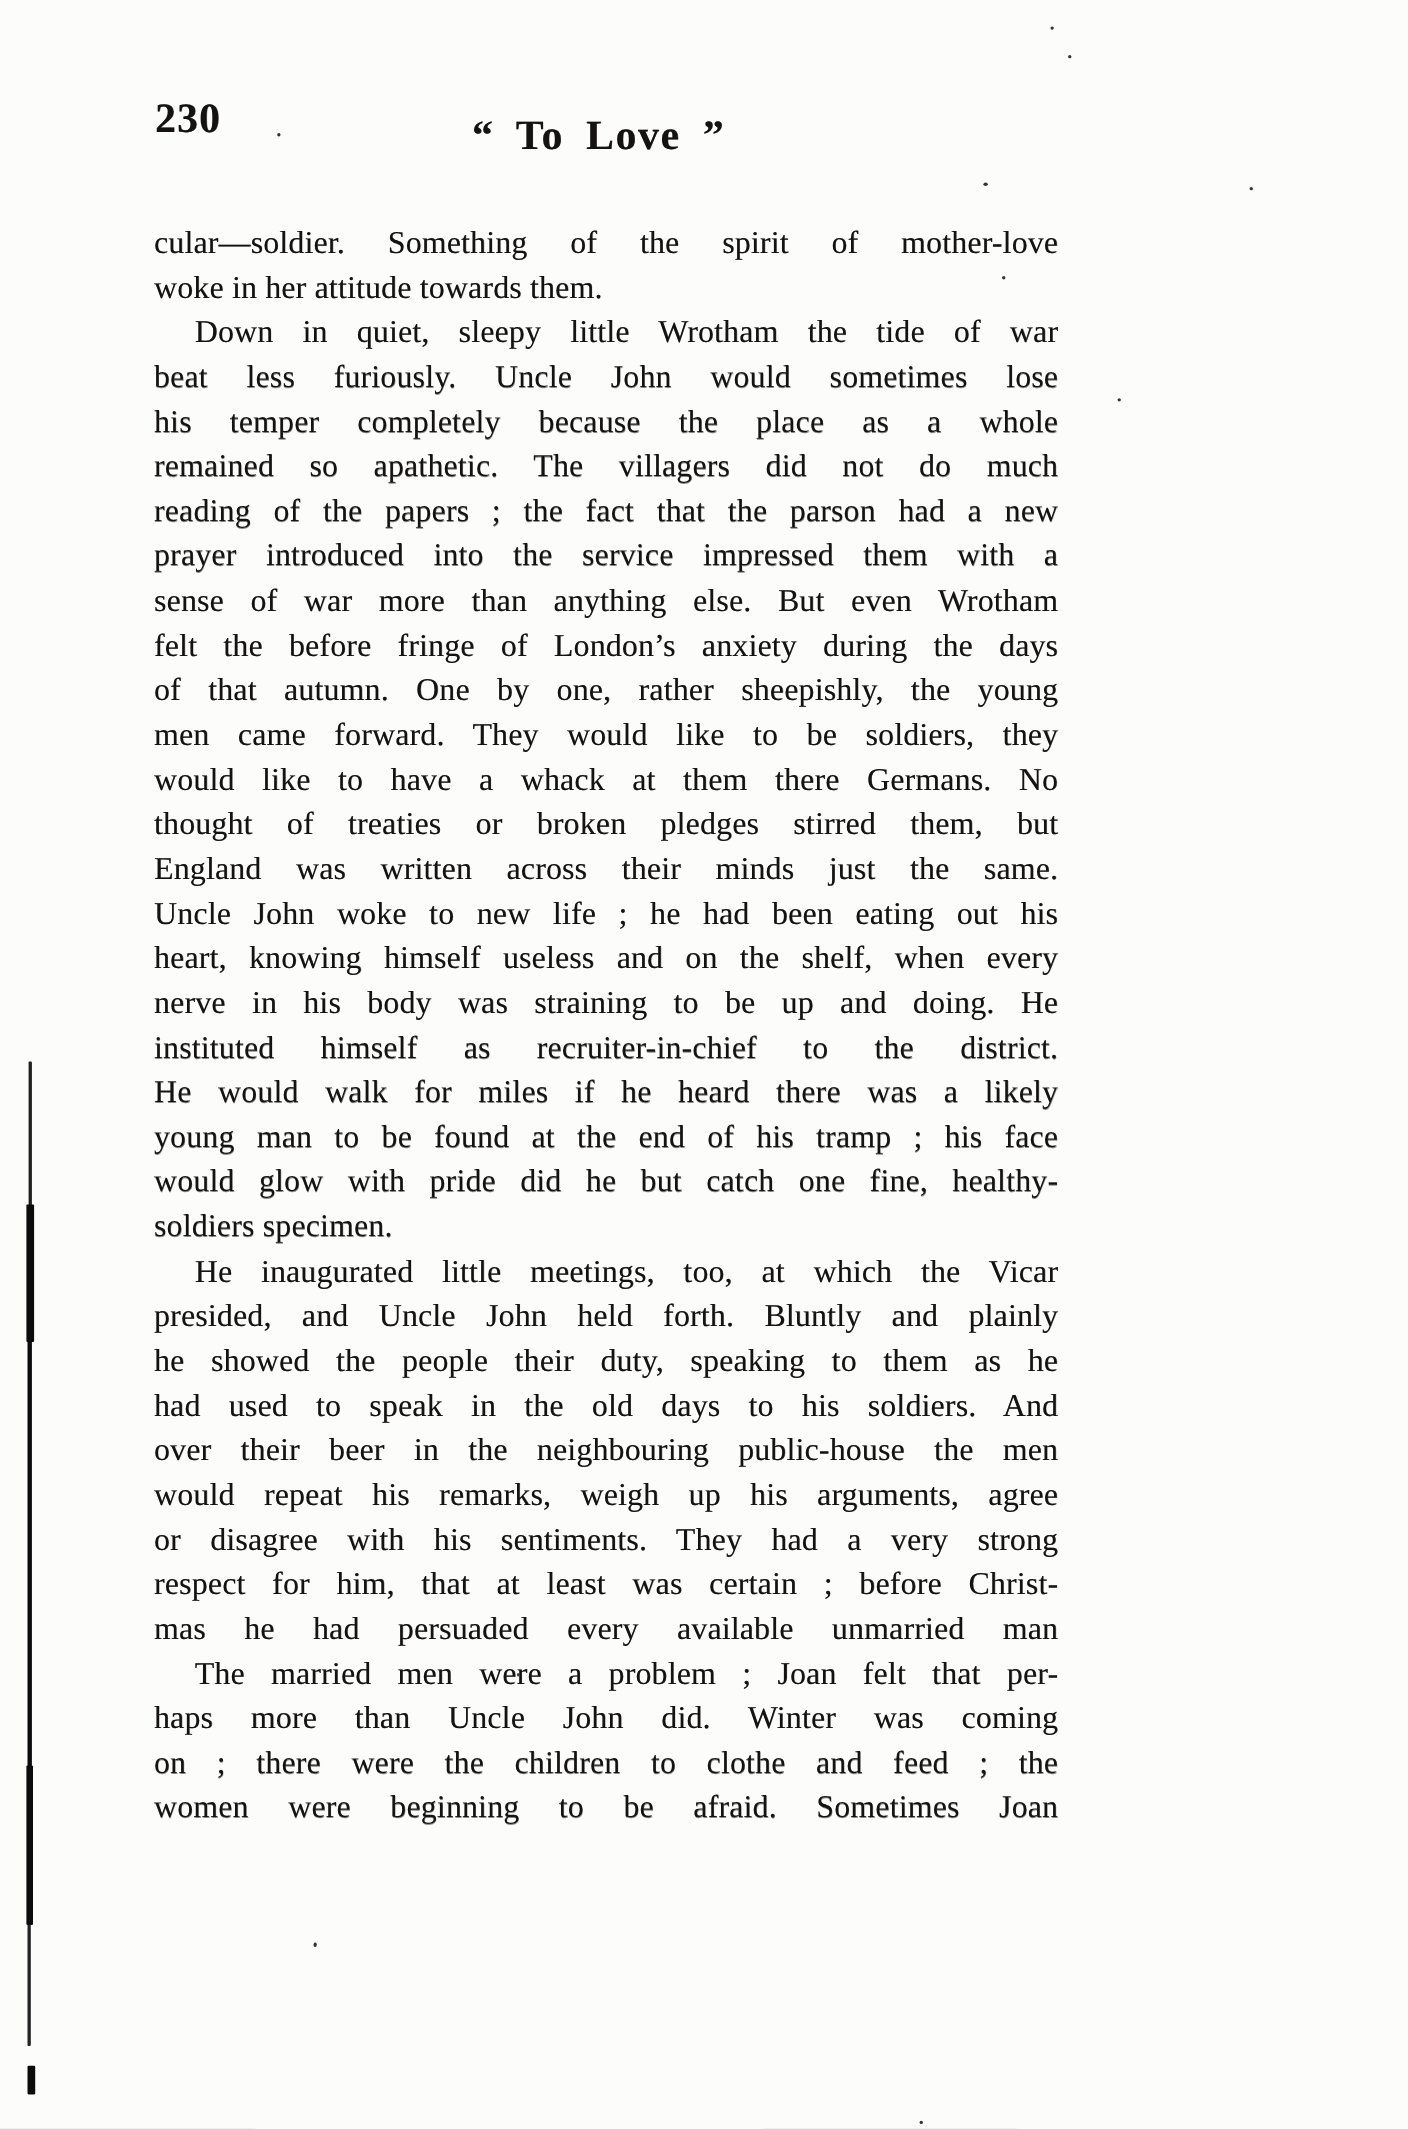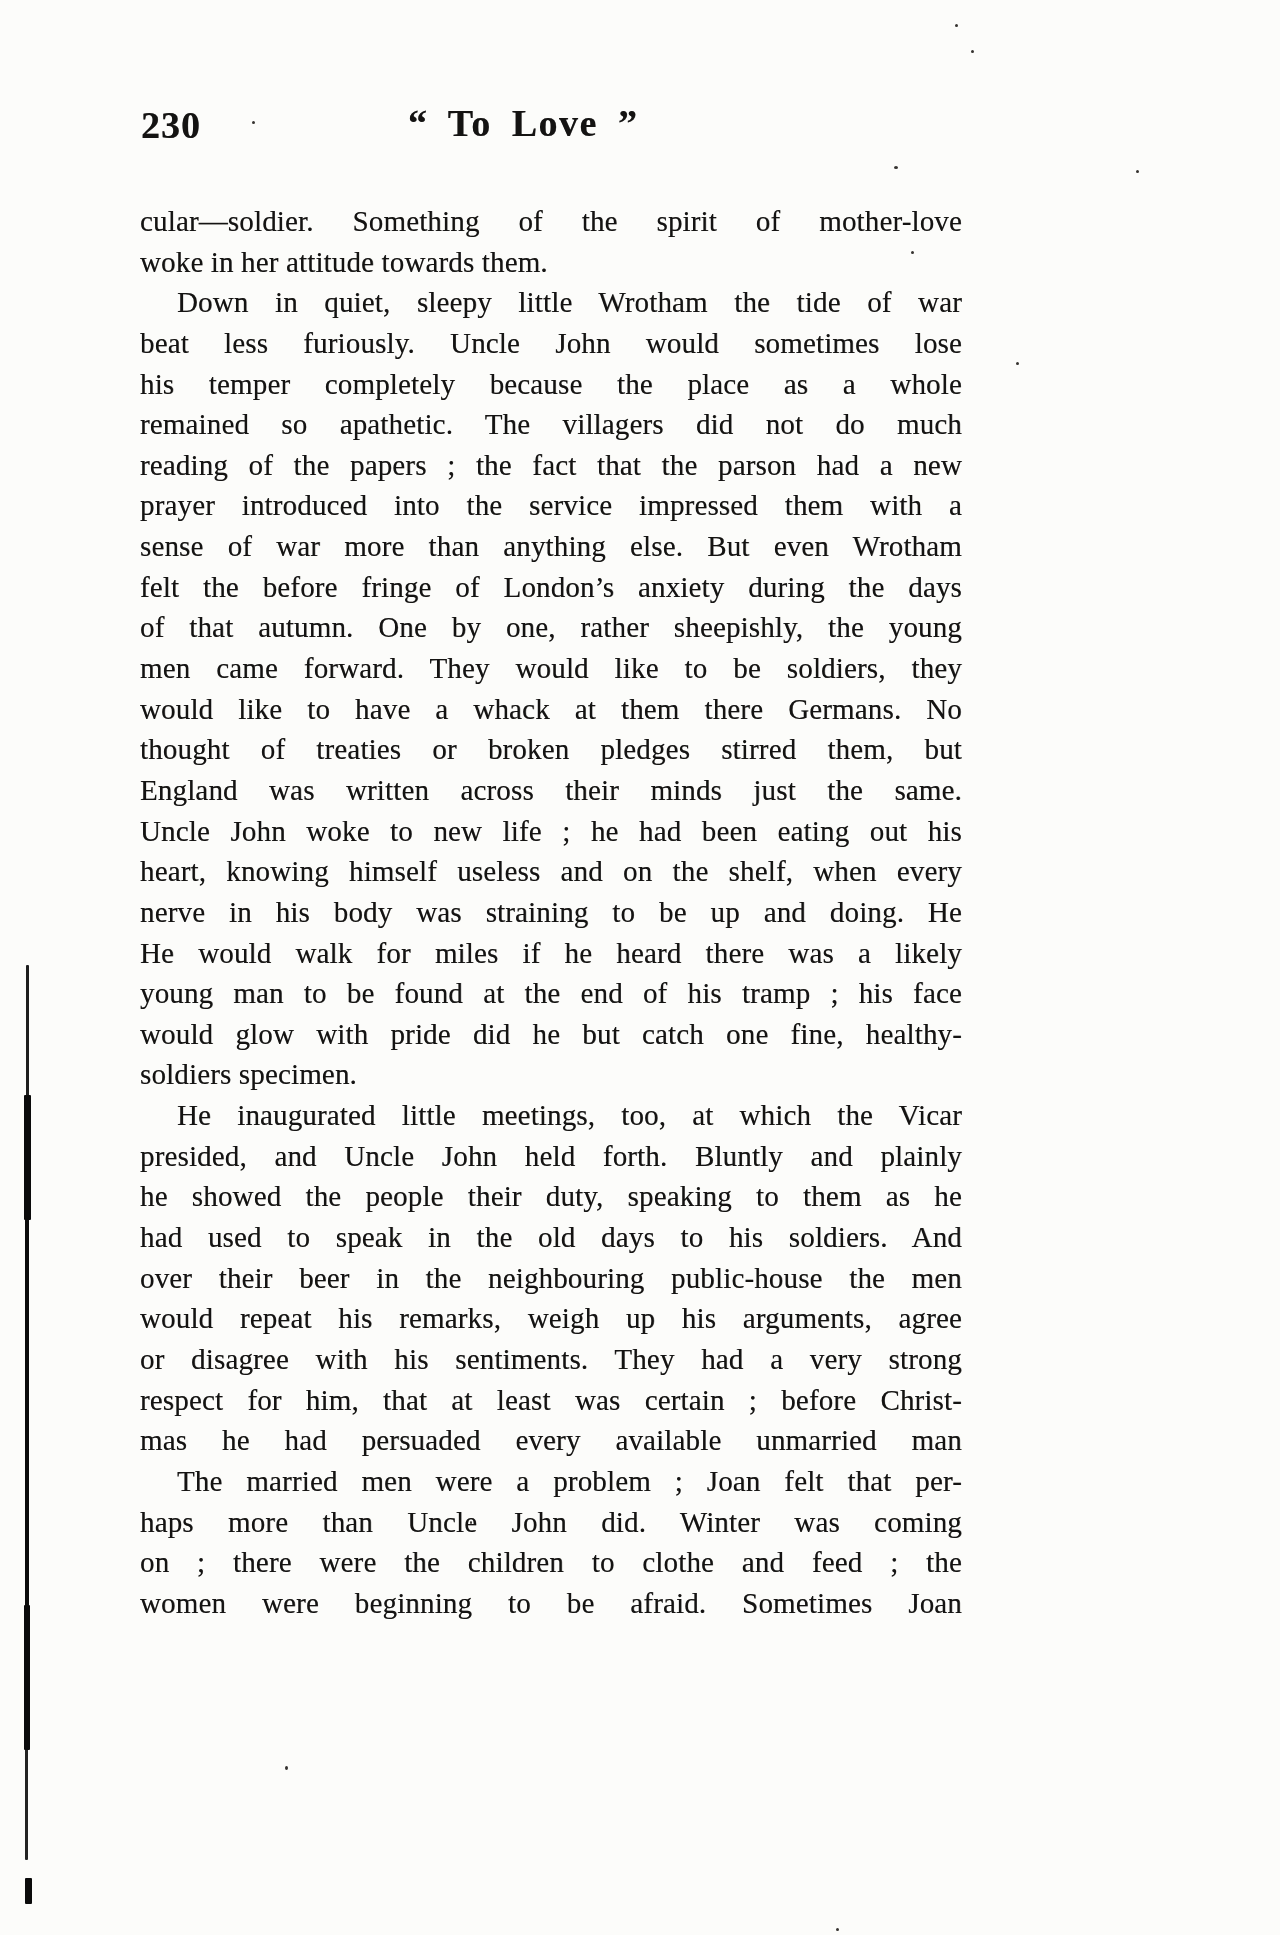--- a/index.html
+++ b/index.html
@@ -6,26 +6,26 @@
   .page{
     position:relative;
     width:1280px;height:1935px;
     margin:0 auto;
     background:#fcfcfa;
     font-family:"Liberation Serif","DejaVu Serif",serif;
     color:#141312;
     overflow:hidden;
   }
   .page-number{
-    position:absolute;left:141px;top:103px;
+    position:absolute;left:141px;top:86px;
     font-size:38px;font-weight:700;letter-spacing:1px;
     text-shadow:0.3px 0.3px 0 rgba(20,19,18,0.55);
   }
   .page-title{
-    position:absolute;left:408px;top:101px;
+    position:absolute;left:429px;top:101px;
     font-size:38px;font-weight:700;
     letter-spacing:1.5px;word-spacing:9px;
     text-shadow:0.3px 0.3px 0 rgba(20,19,18,0.55);
     white-space:nowrap;
   }
   .body-text{
     position:absolute;left:140px;top:201px;width:822px;
   }
   .line{
     height:40.65px;line-height:40.65px;
@@ -61,20 +61,21 @@
       <div class="line">sense of war more than anything else.  But even Wrotham</div>
       <div class="line">felt the before fringe of London’s anxiety during the days</div>
       <div class="line">of that autumn.  One by one, rather sheepishly, the young</div>
       <div class="line">men came forward.  They would like to be soldiers, they</div>
       <div class="line">would like to have a whack at them there Germans.  No</div>
       <div class="line">thought of treaties or broken pledges stirred them, but</div>
       <div class="line">England was written across their minds just the same.</div>
       <div class="line">Uncle John woke to new life ;  he had been eating out his</div>
       <div class="line">heart, knowing himself useless and on the shelf, when every</div>
       <div class="line">nerve in his body was straining to be up and doing.  He</div>
+      <div class="line">instituted himself as recruiter-in-chief to the district.</div>
       <div class="line">He would walk for miles if he heard there was a likely</div>
       <div class="line">young man to be found at the end of his tramp ;  his face</div>
       <div class="line">would glow with pride did he but catch one fine, healthy-</div>
       <div class="line end">soldiers specimen.</div>
       <div class="line indent">He inaugurated little meetings, too, at which the Vicar</div>
       <div class="line">presided, and Uncle John held forth.  Bluntly and plainly</div>
       <div class="line">he showed the people their duty, speaking to them as he</div>
       <div class="line">had used to speak in the old days to his soldiers.  And</div>
       <div class="line">over their beer in the neighbouring public-house the men</div>
       <div class="line">would repeat his remarks, weigh up his arguments, agree</div>

